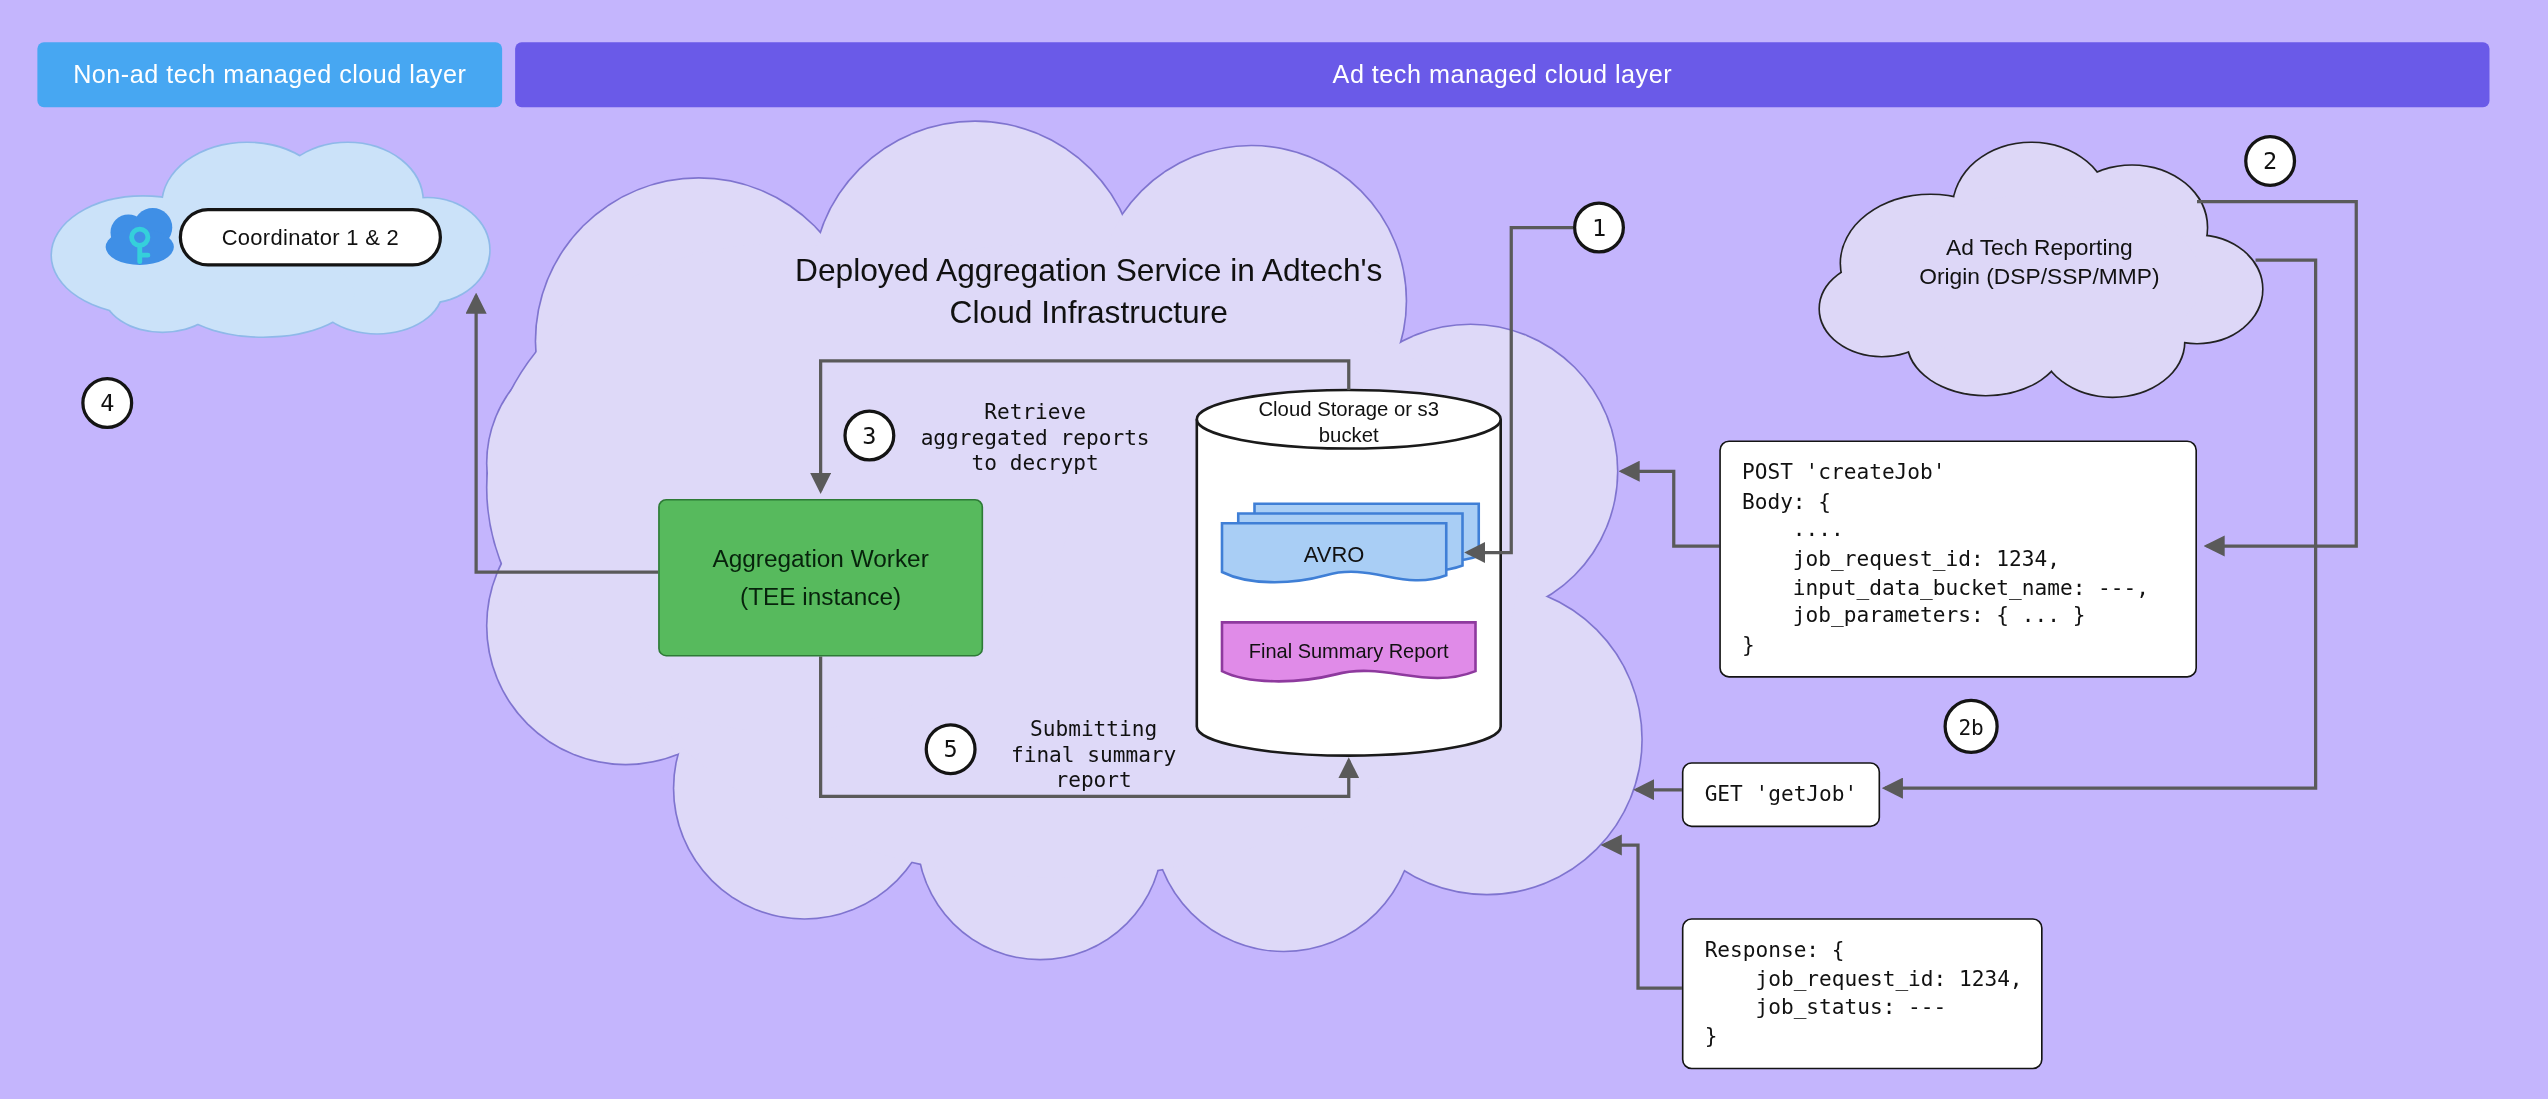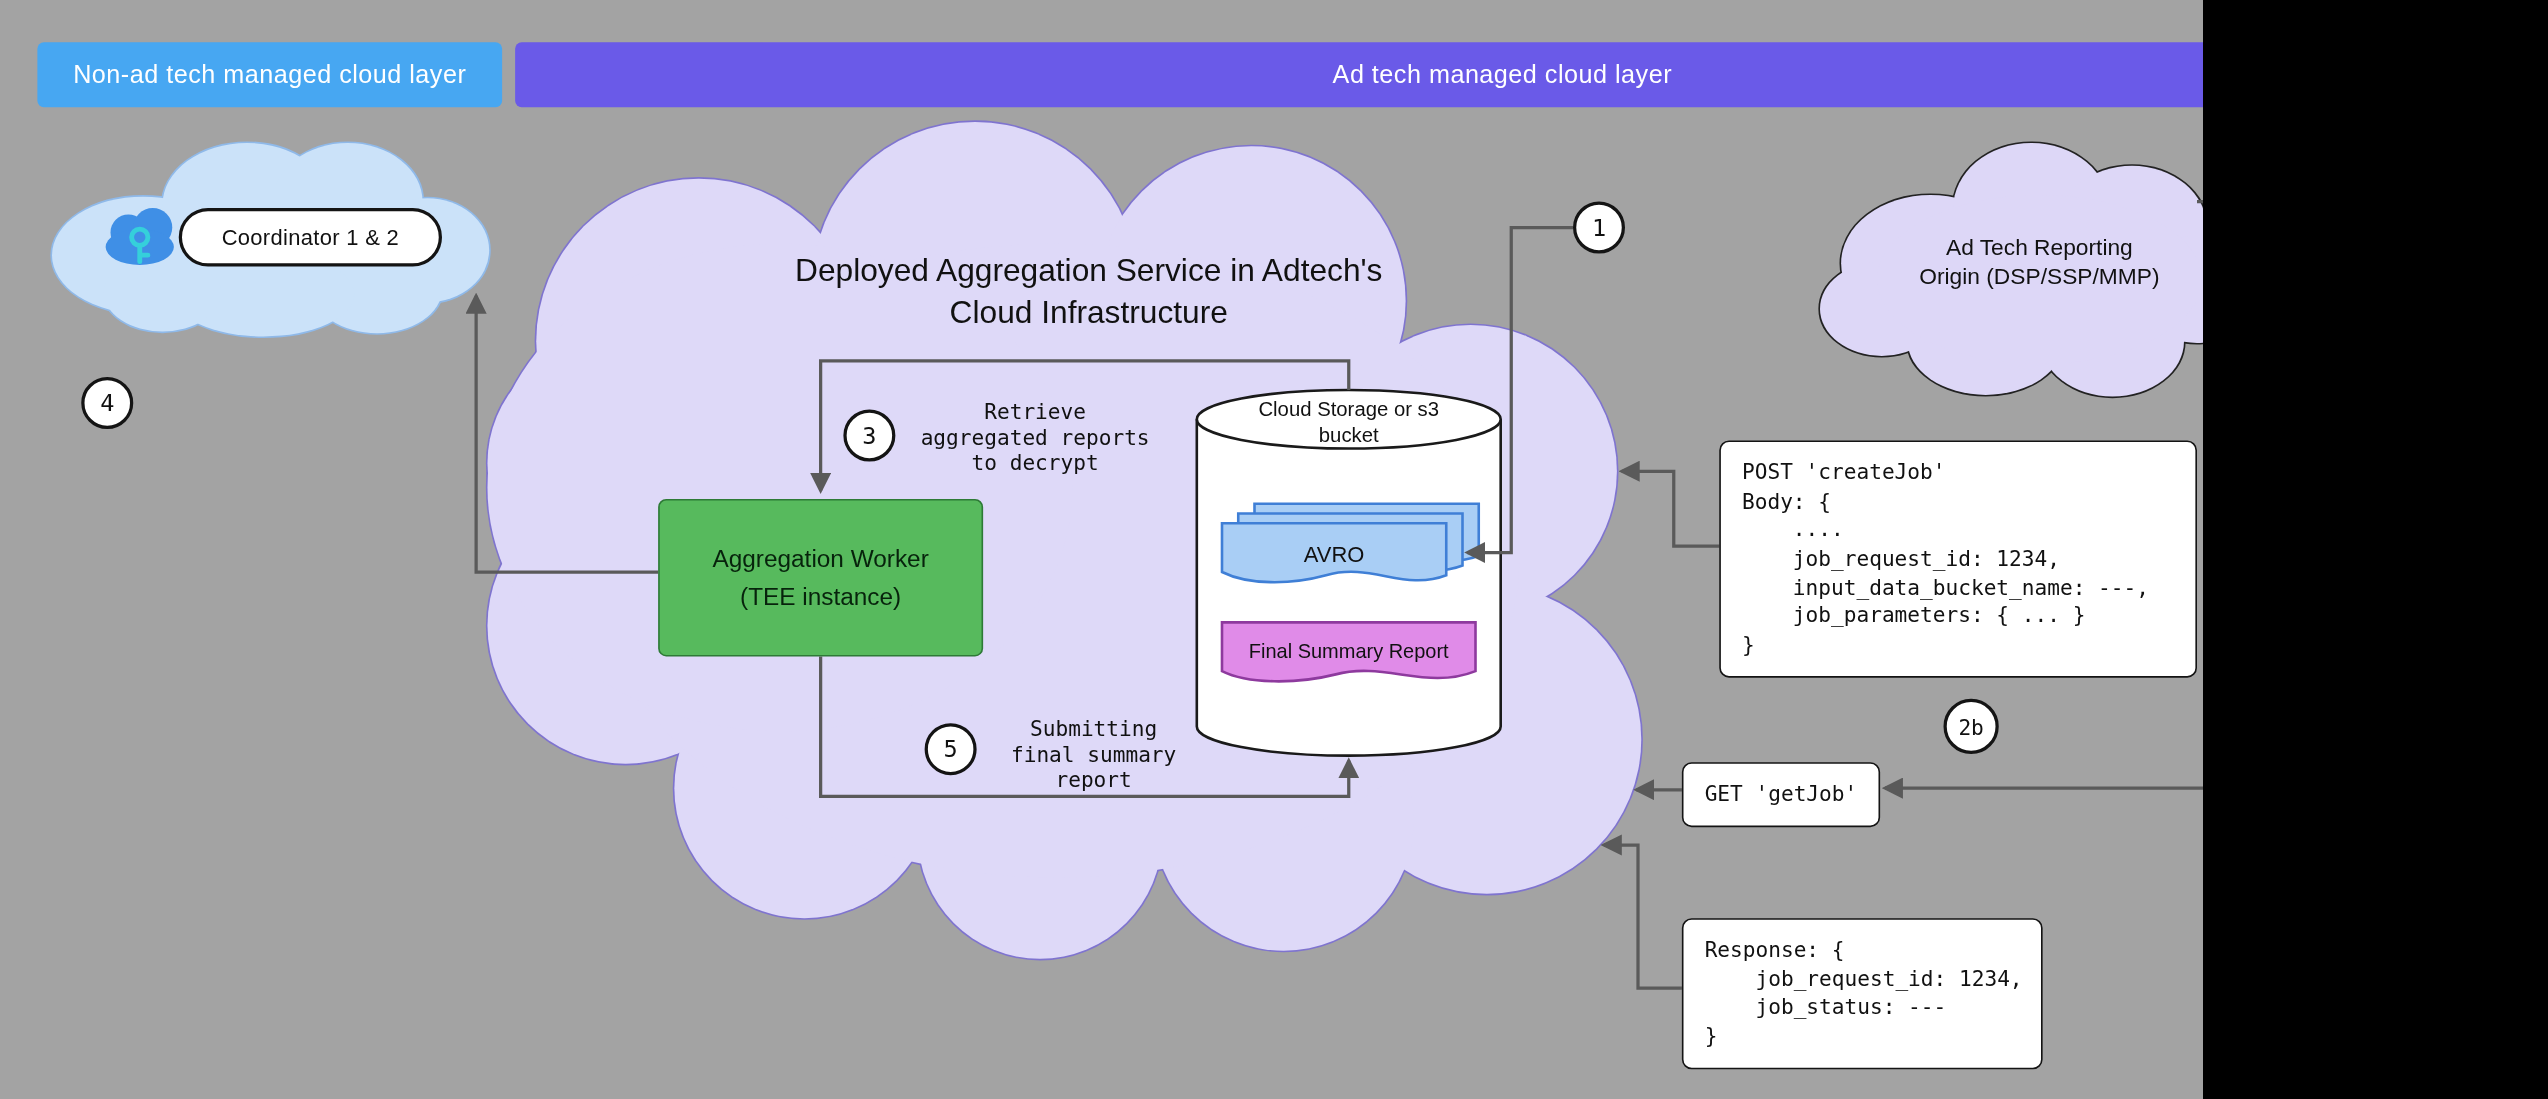--- a/index.html
+++ b/index.html
@@ -1,17 +1,17 @@
 <!DOCTYPE html>
 <html><head>
 <meta charset="utf-8">
 <style>
   *{box-sizing:border-box}
   html,body{margin:0;padding:0;background:#000}
-  .viewport{position:relative;width:2203px;height:1099px;background:#a3a3a3;overflow:hidden}
+  .viewport{position:relative;width:2548px;height:1099px;background:#c4b5fd;overflow:hidden}
   .stage{position:absolute;left:0;top:0;width:1568px;height:676px;transform:scale(1.625);
          transform-origin:0 0;font-family:"Liberation Sans",sans-serif;color:#111}
   .abs{position:absolute}
   svg.layer{position:absolute;left:0;top:0}
   .banner{height:40px;border-radius:4px;color:#fff;display:flex;align-items:center;
           justify-content:center;font-size:15.5px;letter-spacing:.3px}
   .banner-blue{background:#47A7F2}
   .banner-purple{background:#6A5AE8}
   .num{width:32px;height:32px;background:#fff;border:2px solid #141414;border-radius:50%;
        display:flex;align-items:center;justify-content:center;

